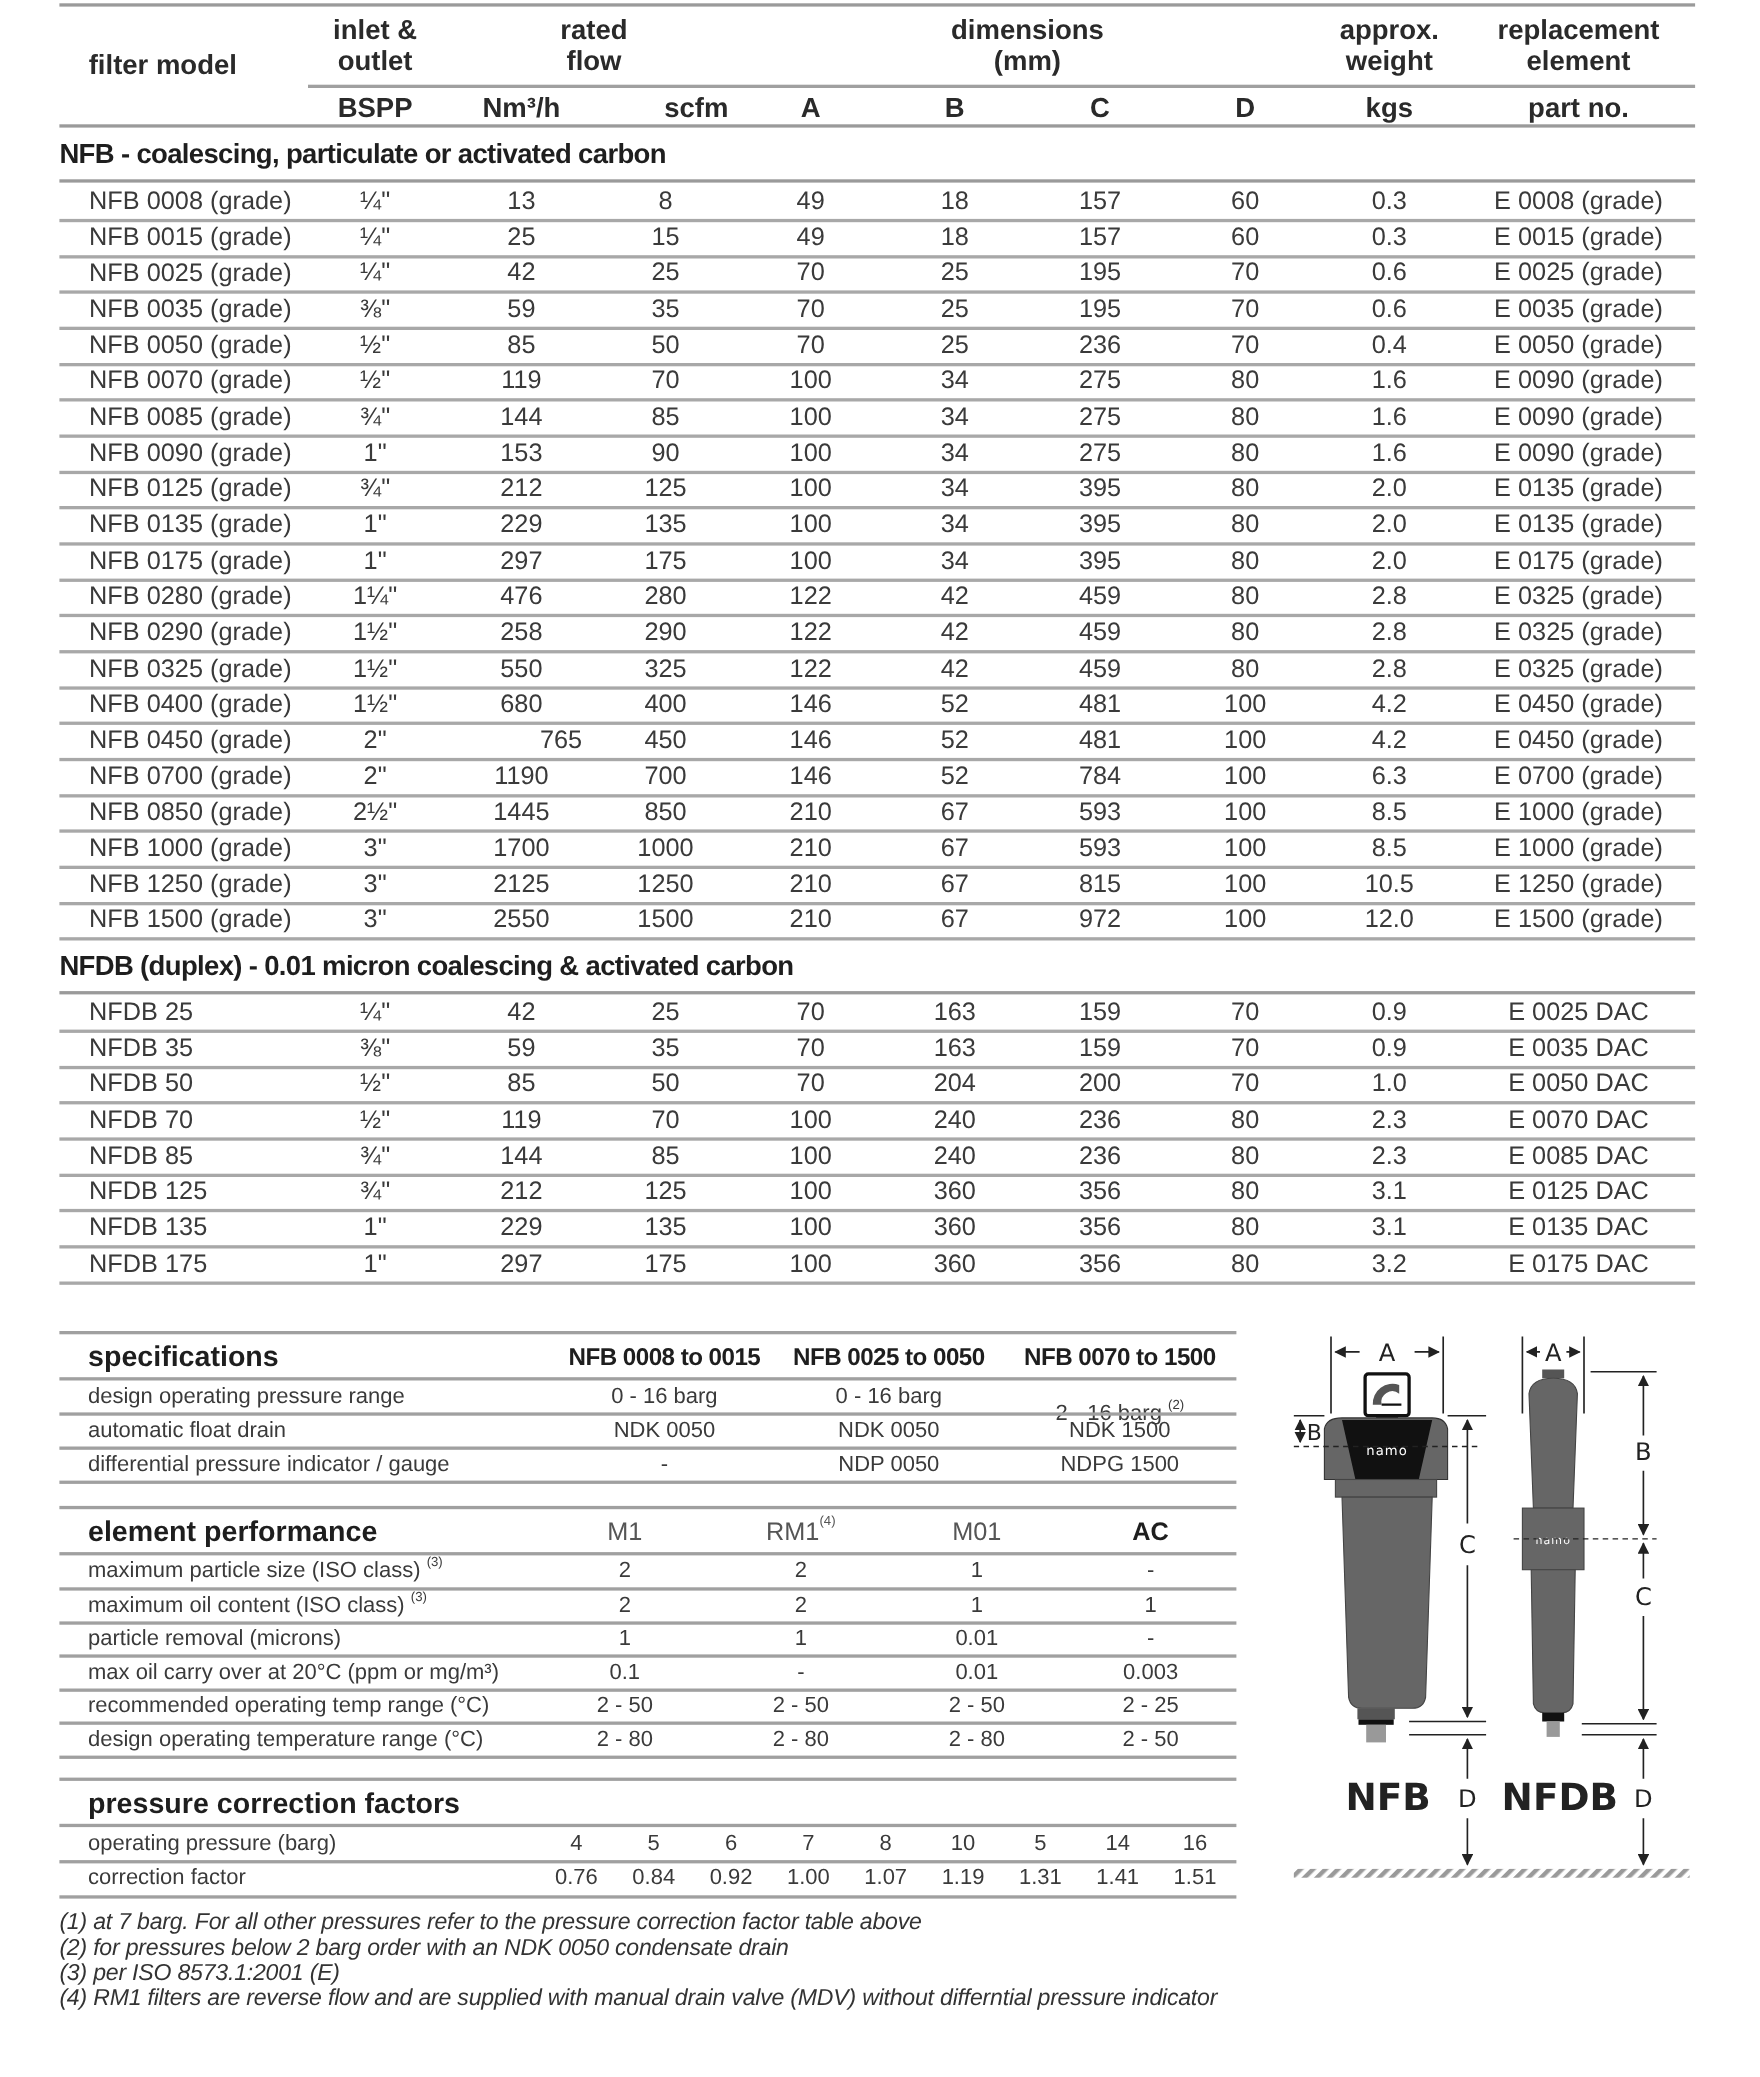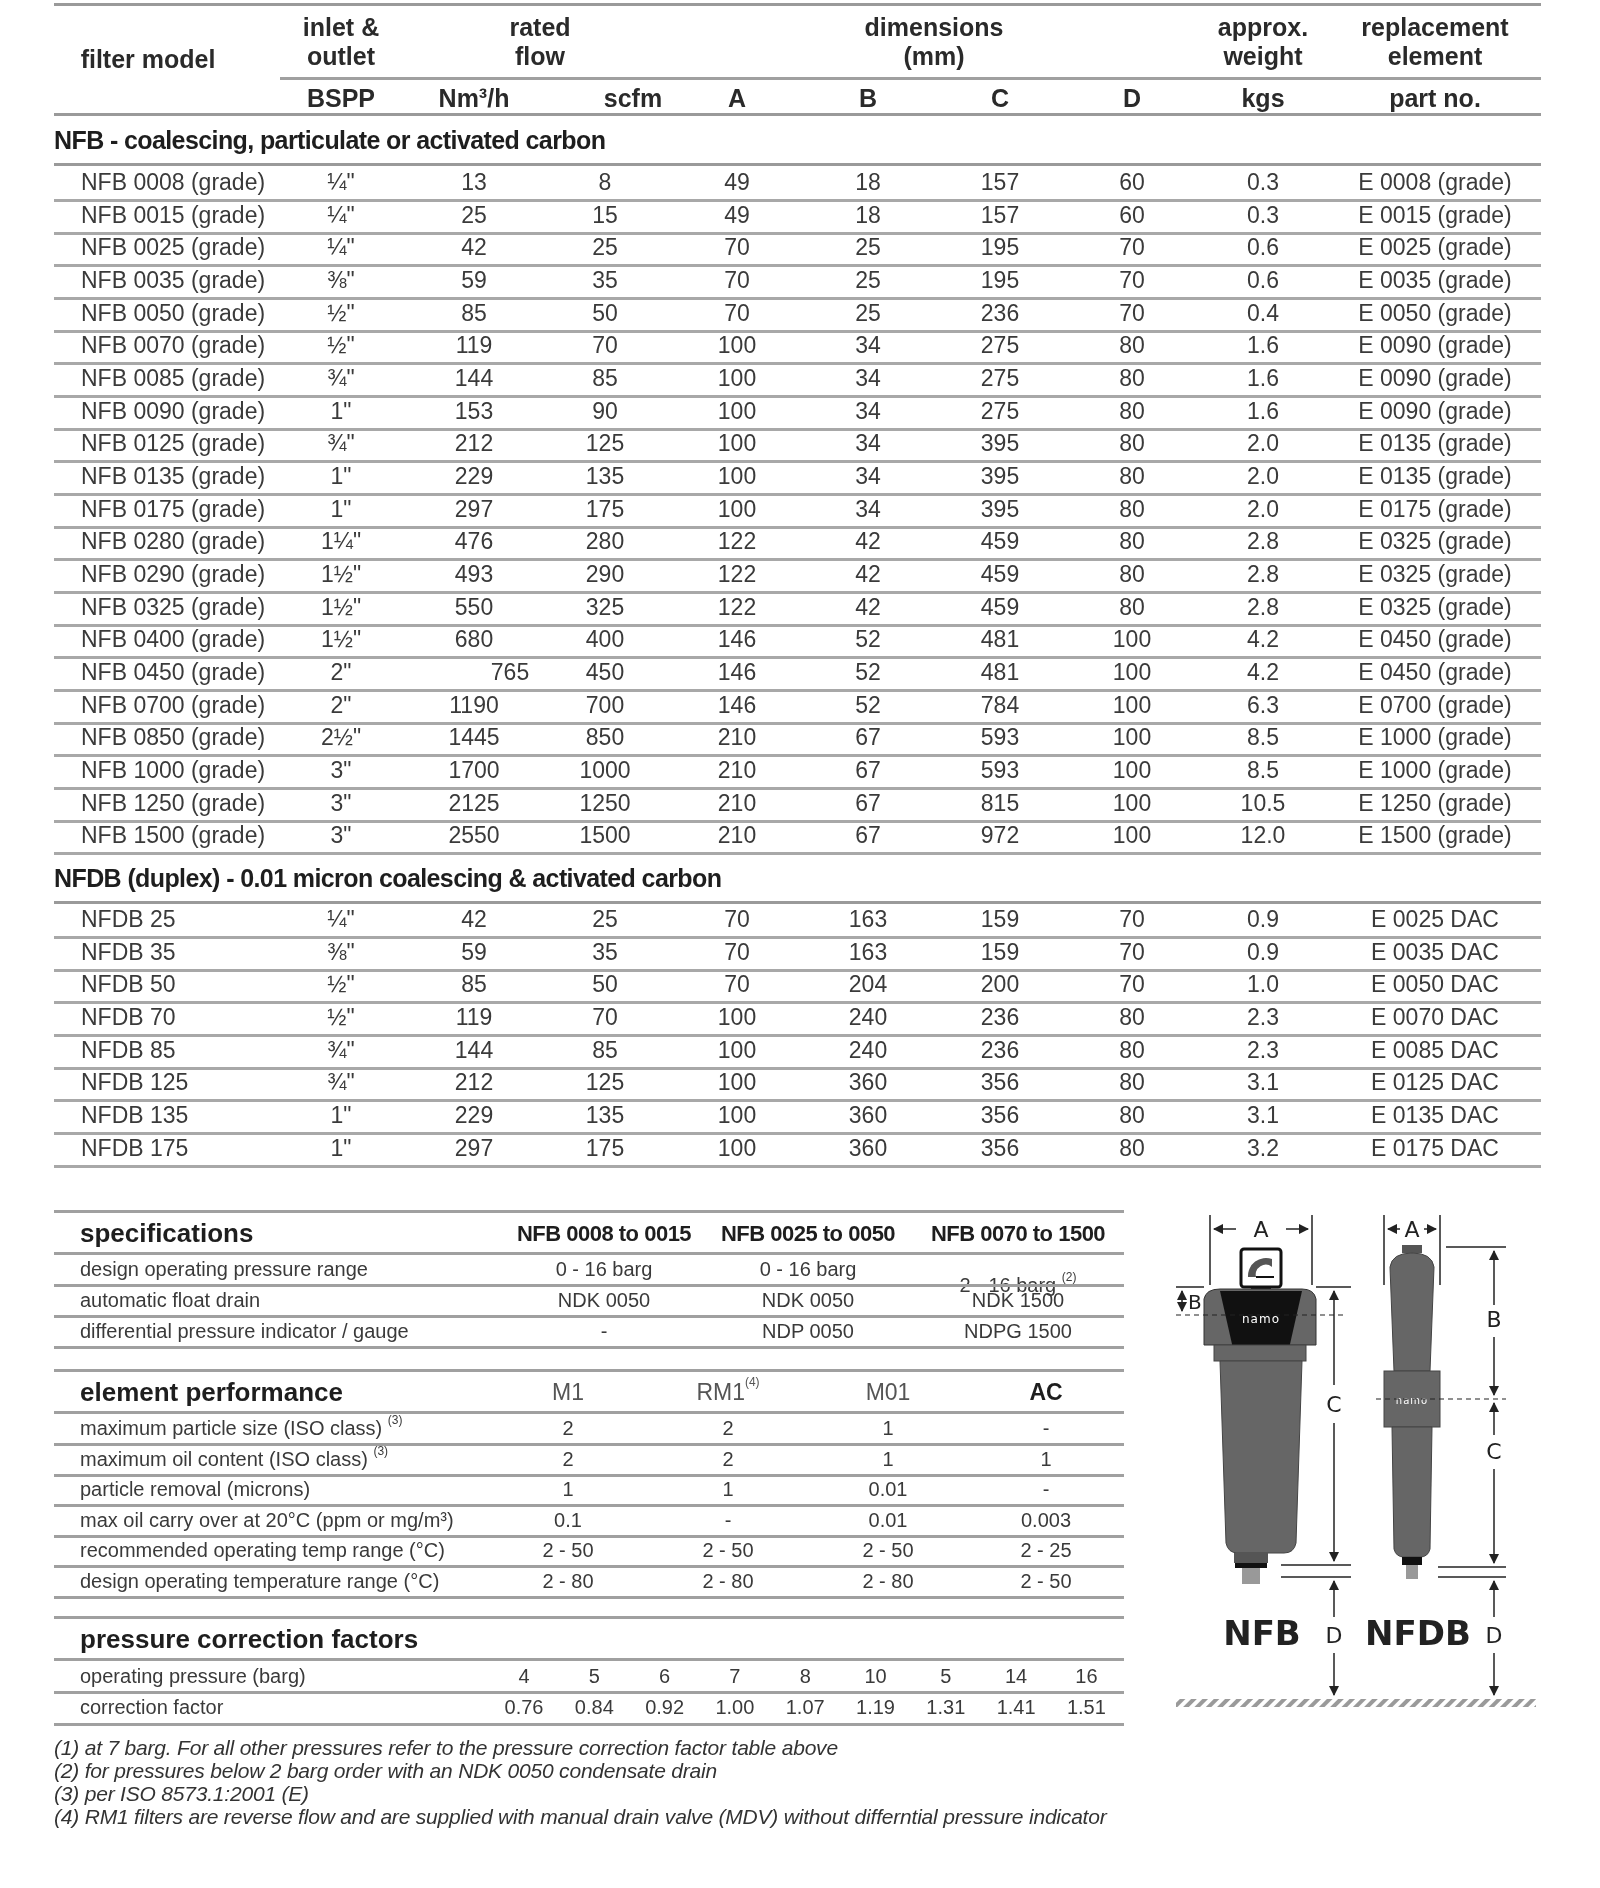--- a/index.html
+++ b/index.html
@@ -229,21 +229,21 @@
       <span class="cell" style="left: 814px;">42</span>
       <span class="cell" style="left: 946px;">459</span>
       <span class="cell" style="left: 1078px;">80</span>
       <span class="cell" style="left: 1209px;">2.8</span>
       <span class="cell" style="left: 1381px;">E 0325 (grade)</span>
       <div class="line"></div>
     </div>
     <div class="row" style="top: 558.92px;">
       <span class="cell model" style="left: 27px;">NFB 0290 (grade)</span>
       <span class="cell" style="left: 287px;">1½"</span>
-      <span class="cell" style="left: 420px;">493</span>
+      <span class="cell" style="left: 420px;">258</span>
       <span class="cell" style="left: 551px;">290</span>
       <span class="cell" style="left: 683px;">122</span>
       <span class="cell" style="left: 814px;">42</span>
       <span class="cell" style="left: 946px;">459</span>
       <span class="cell" style="left: 1078px;">80</span>
       <span class="cell" style="left: 1209px;">2.8</span>
       <span class="cell" style="left: 1381px;">E 0325 (grade)</span>
       <div class="line"></div>
     </div>
     <div class="row" style="top: 591.58px;">

